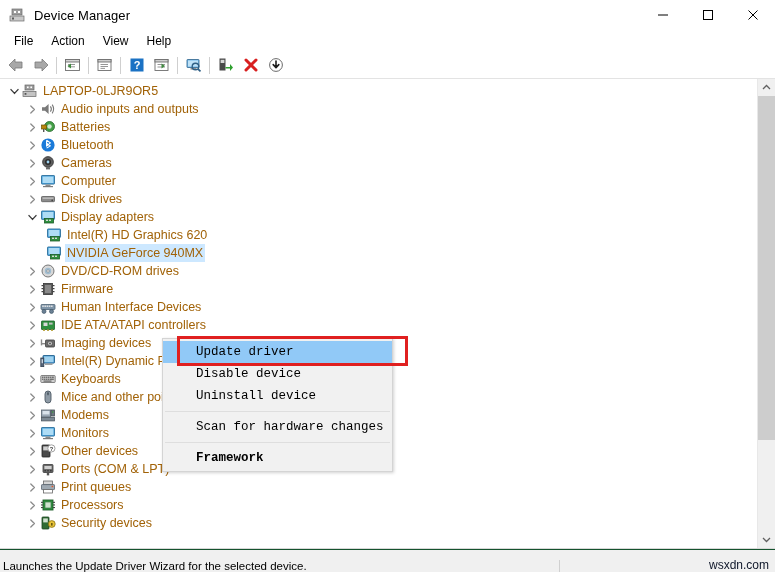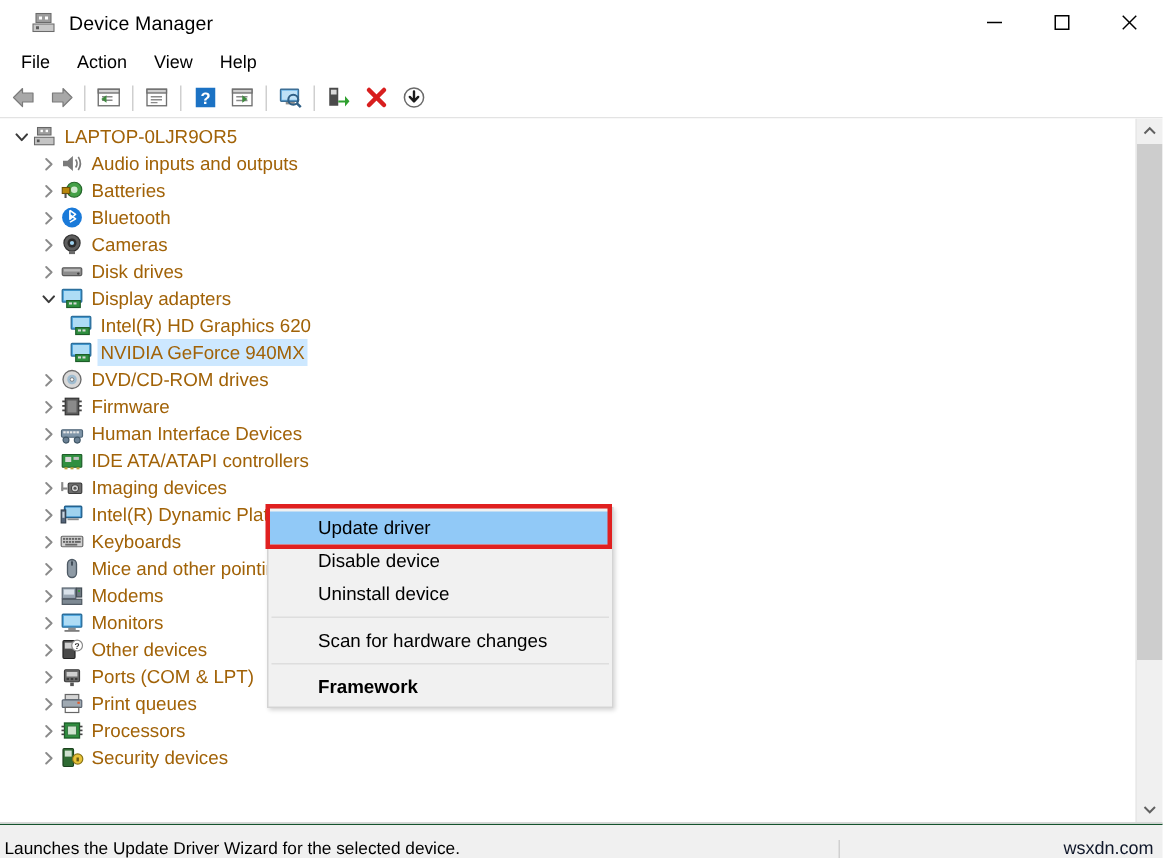--- a/index.html
+++ b/index.html
@@ -22,21 +22,20 @@
     position: relative;
   }
 
   
   .titlebar {
     height: 30px;
     display: flex; align-items: center;
     background: #ffffff;
     flex: 0 0 30px;
     position: relative;
-    margin-left: 12px;
   }
   .title-icon {
     width: 16px; height: 16px;
     margin-left: 9px; margin-right: 9px;
     position: relative;
     flex: 0 0 16px;
   }
   .title-text {
     font-size: 13px;
     color: #000;
@@ -188,27 +187,28 @@
     flex: 1 1 auto;
     display: flex; align-items: center; justify-content: flex-end;
     padding-right: 6px;
     color: #0f172a;
     font-size: 12px;
   }
 
   
   .ctxmenu {
     position: absolute;
-    left: 178px; top: 259px;
+    left: 162px; top: 259px;
     width: 229px;
     background: #f1f1f1;
     border: 1px solid #d4d4d4;
     box-shadow: 1px 1px 3px rgba(0,0,0,0.18);
     padding: 2px 0;
     z-index: 40;
+    font-family: Liberation Mono, monospace;
   }
   .ctxitem {
     height: 22px;
     display: flex; align-items: center;
     padding-left: 33px;
     font-size: 12.5px;
     color: #000;
   }
   .ctxitem.hl {
     background: #91c9f7;
@@ -420,20 +420,34 @@
             </svg></span>
           <span class="lbl">Cameras</span>
         </div>
         <div class="row lvl1">
           <span class="chev">
             <svg width="9" height="9" viewBox="0 0 9 9">
               <path d="M2.8 1 L6.4 4.5 L2.8 8" fill="none" stroke="#8b8b8b" stroke-width="1.3" stroke-linecap="round" stroke-linejoin="round"></path>
             </svg>
           </span>
           <span class="ico"><svg width="16" height="16" viewBox="0 0 16 16">
+              <rect x="1.5" y="2.5" width="13" height="8.6" rx="0.6" fill="#4aa3dd" stroke="#2c6f9c" stroke-width="0.9"></rect>
+              <rect x="2.6" y="3.6" width="10.8" height="6.4" fill="#aedcf5"></rect>
+              <rect x="5.5" y="11.6" width="5" height="1.4" fill="#8d8d8d"></rect>
+              <rect x="3" y="13" width="10" height="1.2" fill="#7d7d7d"></rect>
+            </svg></span>
+          <span class="lbl">Computer</span>
+        </div>
+        <div class="row lvl1">
+          <span class="chev">
+            <svg width="9" height="9" viewBox="0 0 9 9">
+              <path d="M2.8 1 L6.4 4.5 L2.8 8" fill="none" stroke="#8b8b8b" stroke-width="1.3" stroke-linecap="round" stroke-linejoin="round"></path>
+            </svg>
+          </span>
+          <span class="ico"><svg width="16" height="16" viewBox="0 0 16 16">
               <rect x="1.5" y="5.5" width="13" height="5.2" rx="0.8" fill="#8c8c8c" stroke="#5a5a5a" stroke-width="0.8"></rect>
               <rect x="2.6" y="6.4" width="10.8" height="1.6" fill="#b9b9b9"></rect>
               <circle cx="12.2" cy="9.4" r="0.8" fill="#3f3f3f"></circle>
             </svg></span>
           <span class="lbl">Disk drives</span>
         </div>
         <div class="row lvl1">
           <span class="chev">
             <svg width="9" height="9" viewBox="0 0 9 9">
               <path d="M1 2.6 L4.5 6.4 L8 2.6" fill="none" stroke="#3b3b3b" stroke-width="1.4" stroke-linecap="round" stroke-linejoin="round"></path>

